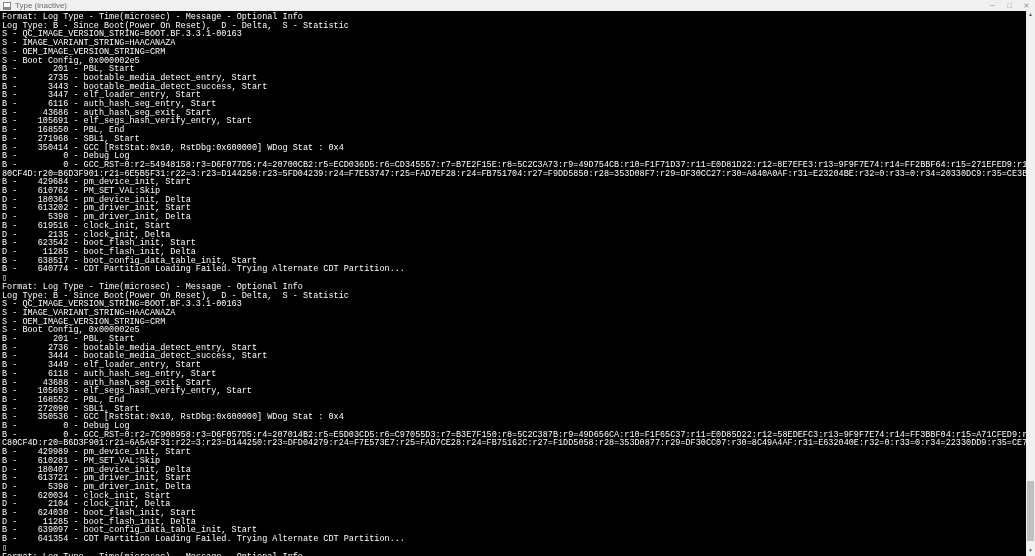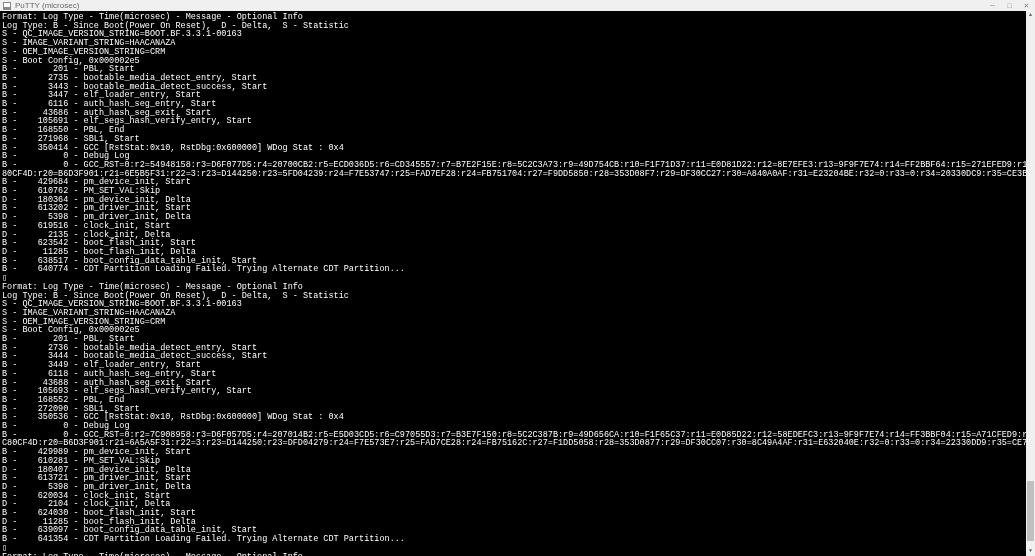--- a/index.html
+++ b/index.html
@@ -85,21 +85,21 @@
 </head>
 <body>
 
 <div class="title-bar">
   <span class="title-icon">
     <svg viewBox="0 0 8 8">
         <rect x="0" y="0" width="8" height="8" fill="#888"></rect>
         <rect x="1" y="1" width="6" height="4" fill="#fff"></rect>
       </svg>
   </span>
-  <span>PuTTY (microsec)</span>
+  <span>Type (inactive)</span>
   <div class="window-controls">
     <div class="win-btn">─</div>
     <div class="win-btn">□</div>
     <div class="win-btn">✕</div>
   </div>
 </div>
 
 <div class="terminal" id="terminal"><div>Format: Log Type - Time(microsec) - Message - Optional Info</div><div>Log Type: B - Since Boot(Power On Reset),  D - Delta,  S - Statistic</div><div>S - QC_IMAGE_VERSION_STRING=BOOT.BF.3.3.1-00163</div><div>S - IMAGE_VARIANT_STRING=HAACANAZA</div><div>S - OEM_IMAGE_VERSION_STRING=CRM</div><div>S - Boot Config, 0x000002e5</div><div>B -       201 - PBL, Start</div><div>B -      2735 - bootable_media_detect_entry, Start</div><div>B -      3443 - bootable_media_detect_success, Start</div><div>B -      3447 - elf_loader_entry, Start</div><div>B -      6116 - auth_hash_seg_entry, Start</div><div>B -     43686 - auth_hash_seg_exit, Start</div><div>B -    105691 - elf_segs_hash_verify_entry, Start</div><div>B -    168550 - PBL, End</div><div>B -    271968 - SBL1, Start</div><div>B -    350414 - GCC [RstStat:0x10, RstDbg:0x600000] WDog Stat : 0x4</div><div>B -         0 - Debug Log</div><div>B -         0 - GCC_RST=0:r2=54948158:r3=D6F077D5:r4=20700CB2:r5=ECD036D5:r6=CD345557:r7=B7E2F15E:r8=5C2C3A73:r9=49D754CB:r10=F1F71D37:r11=E0D81D22:r12=8E7EFE3:r13=9F9F7E74:r14=FF2BBF64:r15=271EFED9:r16=0:r17=94D10545:r18=8713900D:r19=3C</div><div>80CF4D:r20=B6D3F901:r21=6E5B5F31:r22=3:r23=D144250:r23=5FD04239:r24=F7E53747:r25=FAD7EF28:r24=FB751704:r27=F9DD5850:r28=353D08F7:r29=DF30CC27:r30=A840A0AF:r31=E23204BE:r32=0:r33=0:r34=20330DC9:r35=CE3B2F06:r36=0:r37=0:r38=0:r39=0:r40=0:</div><div>B -    429684 - pm_device_init, Start</div><div>B -    610762 - PM_SET_VAL:Skip</div><div>D -    180364 - pm_device_init, Delta</div><div>B -    613202 - pm_driver_init, Start</div><div>D -      5398 - pm_driver_init, Delta</div><div>B -    619516 - clock_init, Start</div><div>D -      2135 - clock_init, Delta</div><div>B -    623542 - boot_flash_init, Start</div><div>D -     11285 - boot_flash_init, Delta</div><div>B -    638517 - boot_config_data_table_init, Start</div><div>B -    640774 - CDT Partition Loading Failed. Trying Alternate CDT Partition...</div><div>▯</div><div>Format: Log Type - Time(microsec) - Message - Optional Info</div><div>Log Type: B - Since Boot(Power On Reset),  D - Delta,  S - Statistic</div><div>S - QC_IMAGE_VERSION_STRING=BOOT.BF.3.3.1-00163</div><div>S - IMAGE_VARIANT_STRING=HAACANAZA</div><div>S - OEM_IMAGE_VERSION_STRING=CRM</div><div>S - Boot Config, 0x000002e5</div><div>B -       201 - PBL, Start</div><div>B -      2736 - bootable_media_detect_entry, Start</div><div>B -      3444 - bootable_media_detect_success, Start</div><div>B -      3449 - elf_loader_entry, Start</div><div>B -      6118 - auth_hash_seg_entry, Start</div><div>B -     43688 - auth_hash_seg_exit, Start</div><div>B -    105693 - elf_segs_hash_verify_entry, Start</div><div>B -    168552 - PBL, End</div><div>B -    272090 - SBL1, Start</div><div>B -    350536 - GCC [RstStat:0x10, RstDbg:0x600000] WDog Stat : 0x4</div><div>B -         0 - Debug Log</div><div>B -         0 - GCC_RST=0:r2=7C908958:r3=D6F057D5:r4=207014B2:r5=E5D03CD5:r6=C97055D3:r7=B3E7F150:r8=5C2C387B:r9=49D656CA:r10=F1F65C37:r11=E0D85D22:r12=58EDEFC3:r13=9F9F7E74:r14=FF3BBF04:r15=A71CFED9:r16=0:r17=90D94567:r18=8317100D:r19=3</div><div>C80CF4D:r20=B6D3F901:r21=6A5A5F31:r22=3:r23=D144250:r23=DFD04279:r24=F7E573E7:r25=FAD7CE28:r24=FB75162C:r27=F1DD5058:r28=353D0877:r29=DF30CC07:r30=8C49A4AF:r31=E632040E:r32=0:r33=0:r34=22330DD9:r35=CE7FAF02:r36=0:r37=0:r38=0:r39=0:r40=0:</div><div>B -    429989 - pm_device_init, Start</div><div>B -    610281 - PM_SET_VAL:Skip</div><div>D -    180407 - pm_device_init, Delta</div><div>B -    613721 - pm_driver_init, Start</div><div>D -      5398 - pm_driver_init, Delta</div><div>B -    620034 - clock_init, Start</div><div>D -      2104 - clock_init, Delta</div><div>B -    624030 - boot_flash_init, Start</div><div>D -     11285 - boot_flash_init, Delta</div><div>B -    639097 - boot_config_data_table_init, Start</div><div>B -    641354 - CDT Partition Loading Failed. Trying Alternate CDT Partition...</div><div>▯</div><div>Format: Log Type - Time(microsec) - Message - Optional Info</div></div>
 
 <div class="scrollbar">

